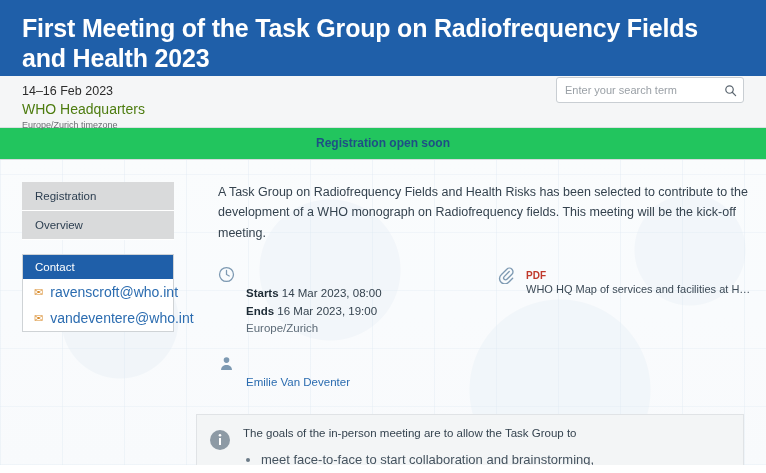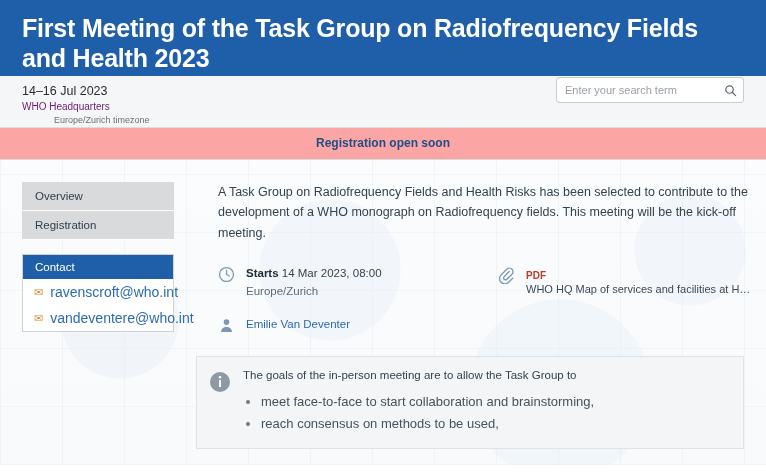--- a/index.html
+++ b/index.html
@@ -39,29 +39,28 @@
     border-bottom: 1px solid #dcdfe2;
     height: 52px;
     padding: 7px 22px 0 22px;
   }
   .infostrip .dates {
     font-size: 12.5px;
     color: #2c2c2c;
     line-height: 1.33;
   }
   .infostrip .venue {
-    font-size: 10px;
-    color: #701a75;
+    font-size: 14px;
+    color: #4d7c0f;
     line-height: 1.33;
   }
   .infostrip .tz {
     font-size: 9px;
     color: #6b6f73;
     margin-top: 2px;
-    margin-left: 32px;
   }
   .search-wrap {
     position: absolute;
     right: 22px;
     top: 1px;
     width: 188px;
     height: 26px;
     background: #ffffff;
     border: 1px solid #c9ced3;
     border-radius: 3px;
@@ -83,21 +82,21 @@
   .search-btn {
     width: 26px; height: 100%;
     background: transparent;
     border: 0;
     display: flex; align-items: center; justify-content: center;
     cursor: pointer;
   }
 
   
   .regbar {
-    background: #fca5a5;
+    background: #22c55e;
     border-bottom: 1px solid #d8dbde;
     text-align: center;
     font-size: 12px;
     font-weight: bold;
     color: #1e4f85;
     padding: 8px 0 9px 0;
   }
 
   
   .body-area {
@@ -185,21 +184,21 @@
   .col-right { flex: 1; }
 
   .row { display: flex; margin-bottom: 16px; }
   .row-icon {
     width: 28px; flex: 0 0 28px;
     color: #6e90ad;
     display: flex;
     justify-content: flex-start;
     padding-top: 1px;
   }
-  .row-text { font-size: 11.5px; color: #35434f; line-height: 1.55; }
+  .row-text { font-size: 11.5px; color: #35434f; line-height: 1.55; margin-top: 20px; }
   .row-text b { color: #1d2b36; }
   .row-text .muted { color: #5d6b77; }
   .link { color: #2b6cb0; text-decoration: none; font-size: 11.5px; }
 
   .attach-row { display: flex; align-items: flex-start; }
   .pdf-badge {
     display: inline-block;
     color: #c0392b;
     font-size: 10px;
     font-weight: bold;
@@ -240,21 +239,21 @@
 </head>
 <body>
 
 <div id="page">
 
   <div class="banner">
     <h1 class="banner-title">First Meeting of the Task Group on Radiofrequency Fields and Health 2023</h1>
   </div>
 
   <div class="infostrip">
-    <div class="dates">14–16 Jul 2023</div>
+    <div class="dates">14–16 Feb 2023</div>
     <div class="venue">WHO Headquarters</div>
     <div class="tz">Europe/Zurich timezone</div>
 
     <div class="search-wrap">
       <input class="search-input" type="text" placeholder="Enter your search term" style="">
       <button class="search-btn">
         <svg width="13" height="13" viewBox="0 0 16 16">
           <circle cx="6.8" cy="6.8" r="4.6" fill="none" stroke="#5b6670" stroke-width="1.5"></circle>
           <line x1="10.2" y1="10.2" x2="14.3" y2="14.3" stroke="#5b6670" stroke-width="1.5" stroke-linecap="round"></line>
         </svg>
@@ -263,25 +262,25 @@
   </div>
 
   <div class="regbar">Registration open soon</div>
 
   <div class="body-area">
     <div class="map-bg"></div>
 
     <div class="content">
 
       <div class="sidebar">
+        <div class="nav-item">
+          <span>Registration</span>
+        </div>
         <div class="nav-item first">
           <span>Overview</span>
-        </div>
-        <div class="nav-item">
-          <span>Registration</span>
         </div>
 
         <div class="contact-box">
           <div class="contact-head">Contact</div>
           <div class="contact-row">
             <span class="env-icon">✉</span>
             <a href="#">ravenscroft@who.int</a>
           </div>
           <div class="contact-row">
             <span class="env-icon">✉</span>
@@ -300,20 +299,24 @@
               <div class="row-icon">
                 <svg width="17" height="17" viewBox="0 0 20 20">
                   <circle cx="10" cy="10" r="8.2" fill="none" stroke="#7d99b2" stroke-width="1.5"></circle>
                   <path d="M10 5.3 V10 L13.2 11.8" fill="none" stroke="#7d99b2" stroke-width="1.5" stroke-linecap="round"></path>
                 </svg>
               </div>
               <div class="row-text">
                 <div>
                   <b>Starts </b>
                   <span>14 Mar 2023, 08:00</span>
+                </div>
+                <div>
+                  <b>Ends </b>
+                  <span>16 Mar 2023, 19:00</span>
                 </div>
                 <div class="muted">Europe/Zurich</div>
               </div>
             </div>
 
             <div class="row">
               <div class="row-icon">
                 <svg width="17" height="17" viewBox="0 0 20 20">
                   <circle cx="10" cy="6" r="3.3" fill="#7d99b2"></circle>
                   <path d="M3.6 17.5c0-3.6 2.9-5.8 6.4-5.8s6.4 2.2 6.4 5.8z" fill="#7d99b2"></path>

